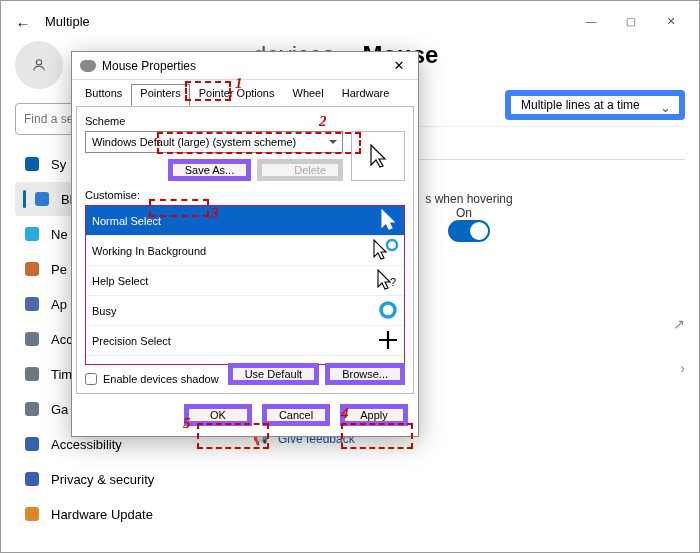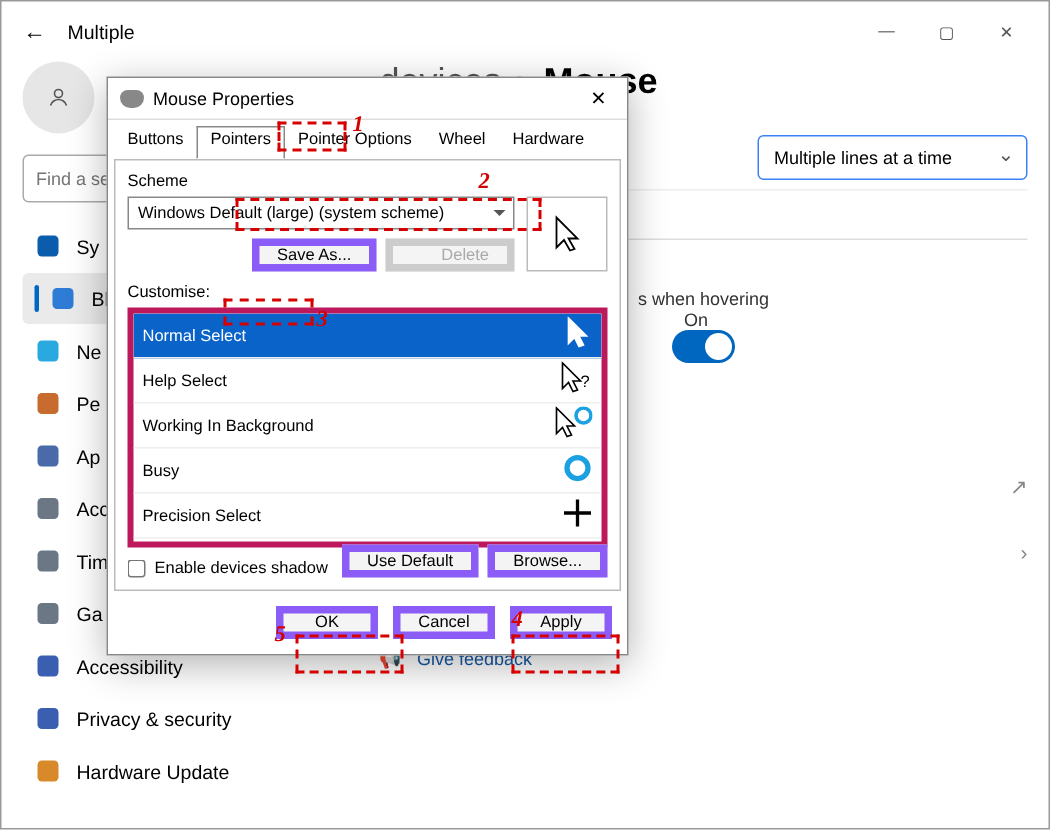--- a/index.html
+++ b/index.html
@@ -17,21 +17,21 @@
 .sb-item { display:flex; align-items:center; gap:10px; height:34px; padding:0 8px; border-radius:4px; font-size:13px; }
 .sb-item.selected { background:#eaeaea; }
 .sb-item.selected::before { content:""; width:3px; height:18px; background:#0067c0; border-radius:2px; margin-right:-3px; }
 .sb-icon { width:18px; height:18px; display:flex; align-items:center; justify-content:center; font-size:14px; }
 .main { flex:1; display:flex; flex-direction:column; }
 .breadcrumb { font-size:24px; display:flex; align-items:center; gap:10px; margin-bottom:14px; }
 .breadcrumb .bc-link { color:#555; font-weight:400; }
 .breadcrumb .bc-current { font-weight:700; color:#000; }
 .setting-row { display:flex; align-items:center; height:44px; font-size:13px; gap:14px; border-bottom:1px solid #eee; }
 .setting-row .label { flex:1; color:#333; font-size:12px; }
-.dropdown { height:30px; border:1px solid #3b82f6; border-radius:4px; background:#fff; padding:1px 22px 0 10px; font-size:12px; display:inline-flex; align-items:center; position:relative; min-width:180px; }
+.dropdown { height:30px; border:6px solid #3b82f6; border-radius:4px; background:#fff; padding:1px 22px 0 10px; font-size:12px; display:inline-flex; align-items:center; position:relative; min-width:180px; }
 .dropdown::after { content:"⌄"; position:absolute; right:8px; top:4px; font-size:13px; color:#555; }
 .divider { height:1px; background:#ddd; margin:18px 0; }
 .toggle-row { display:flex; align-items:center; font-size:13px; padding:14px 0;flex-direction:column; }
 .toggle-row .label { flex:1; color:#333; font-size:12px; }
 .toggle-row .state { margin-right:10px; font-size:12px; color:#333; }
 .toggle { width:42px; height:22px; background:#0067c0; border-radius:11px; position:relative; }
 .toggle::after { content:""; position:absolute; right:2px; top:2px; width:18px; height:18px; border-radius:50%; background:#fff; }
 .link-row { display:flex; align-items:center; justify-content:space-between; height:44px; font-size:13px; color:#333; }
 .link-row .chev { opacity:.7; font-size:14px; color:#555; }
 .help { display:flex; align-items:center; gap:10px; font-size:12px; color:#1857a4; margin-top:18px; }
@@ -48,21 +48,21 @@
 .tab.active { border:1px solid #888; border-bottom:1px solid #fff; background:#fff; }
 .dlg-body { border:1px solid #bbb; margin:0 4px; padding:8px; }
 .field-label { font-size:11px; margin-bottom:4px; }
 .scheme-row { display:flex; gap:8px; }
 .scheme-select { flex:1; height:22px; border:1px solid #888; display:flex; align-items:center; padding:0 6px; font-size:11px; position:relative; }
 .scheme-select::after { content:""; position:absolute; right:5px; top:8px; border:4px solid transparent; border-top-color:#555; }
 .preview-box { width:54px; height:50px; border:1px solid #bbb; display:flex; align-items:center; justify-content:center; background:#fff; }
 .btn { height:22px; padding:0 12px; border:5px solid #8b5cf6; background:#f4f4f4; font-size:11px; display:inline-flex; align-items:center; }
 .btn.disabled { color:#aaa; border-color:#ccc;padding-left:32px; }
 .saveas-row { display:flex; gap:6px; justify-content:flex-end; margin-top:6px; }
-.cust-list { border:4px solid #be185d; height:160px; overflow:auto; margin-top:4px; }
+.cust-list { border:1px solid #be185d; height:160px; overflow:auto; margin-top:4px; }
 .cust-item { display:flex; align-items:center; justify-content:space-between; height:30px; padding:0 6px; font-size:11px; border-bottom:1px solid #eee; }
 .cust-item.selected { background:#0a63c9; color:#fff; }
 .shadow-row { display:flex; align-items:center; gap:6px; margin-top:8px; font-size:11px; }
 .shadow-row input { width:12px; height:12px; }
 .use-row { display:flex; gap:6px; justify-content:flex-end; margin-top:-22px; }
 .dlg-footer { display:flex; justify-content:flex-end; gap:10px; padding:10px;margin-left:48px; }
 
 .annot { position:absolute; border:2px dashed #d60000; pointer-events:none; }
 .annot-num { position:absolute; color:#d60000; font-size:15px; font-style:italic; font-weight:700; font-family:Georgia,serif; pointer-events:none; }
 .icon-svg { width:16px; height:16px; display:block; }
@@ -238,31 +238,31 @@
     <div style="height:8px"></div>
     <div class="field-label">Customise:</div>
     <div class="cust-list" id="cust-list">
         <div class="cust-item selected">
           <span>Normal Select</span>
           <span><svg width="18" height="22">
               <path d="M2 1 L2 18 L6 14 L9 20 L12 19 L9 13 L14 13 Z" fill="#fff" stroke="#fff" stroke-width="1.1"></path>
             </svg></span>
         </div>
         <div class="cust-item">
+          <span>Working In Background</span>
+          <span><svg width="26" height="22">
+              <path d="M2 1 L2 18 L6 14 L9 20 L12 19 L9 13 L14 13 Z" fill="#fff" stroke="#000" stroke-width="1.1"></path>
+              <circle cx="20" cy="6" r="5" fill="none" stroke="#1ba0e1" stroke-width="2.4"></circle>
+            </svg></span>
+        </div>
+        <div class="cust-item">
           <span>Help Select</span>
           <span><svg width="22" height="22">
               <path d="M2 1 L2 18 L6 14 L9 20 L12 19 L9 13 L14 13 Z" fill="#fff" stroke="#000" stroke-width="1.1"></path>
               <text x="14" y="17" font-size="11" fill="#000">?</text>
-            </svg></span>
-        </div>
-        <div class="cust-item">
-          <span>Working In Background</span>
-          <span><svg width="26" height="22">
-              <path d="M2 1 L2 18 L6 14 L9 20 L12 19 L9 13 L14 13 Z" fill="#fff" stroke="#000" stroke-width="1.1"></path>
-              <circle cx="20" cy="6" r="5" fill="none" stroke="#1ba0e1" stroke-width="2.4"></circle>
             </svg></span>
         </div>
         <div class="cust-item">
           <span>Busy</span>
           <span><svg width="20" height="20">
               <circle cx="10" cy="10" r="7" fill="none" stroke="#1ba0e1" stroke-width="3.5"></circle>
             </svg></span>
         </div>
         <div class="cust-item">
           <span>Precision Select</span>

